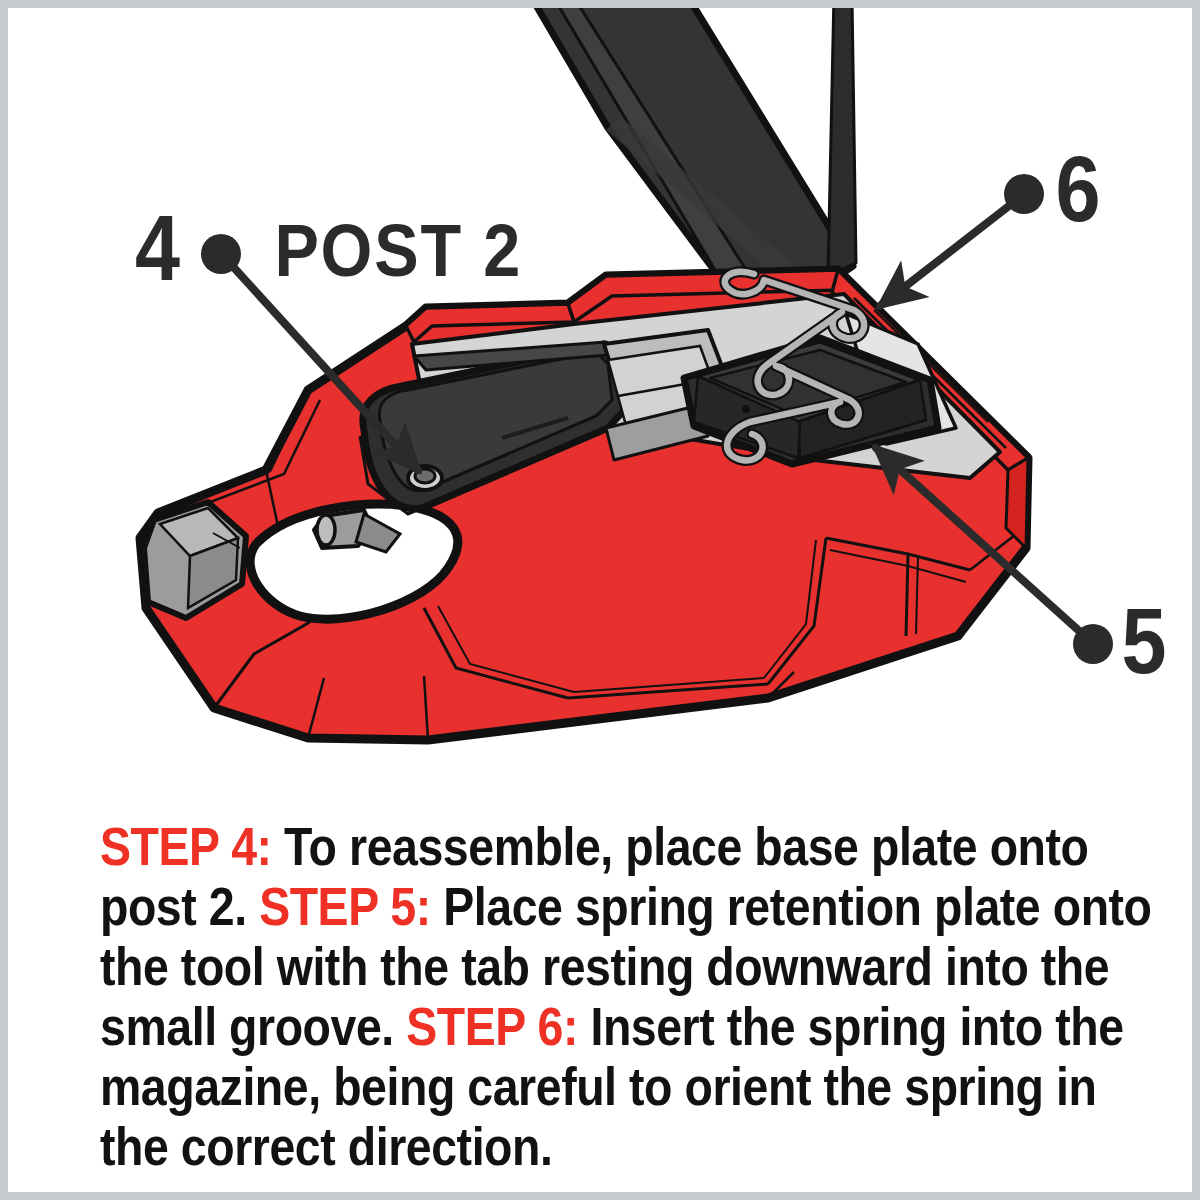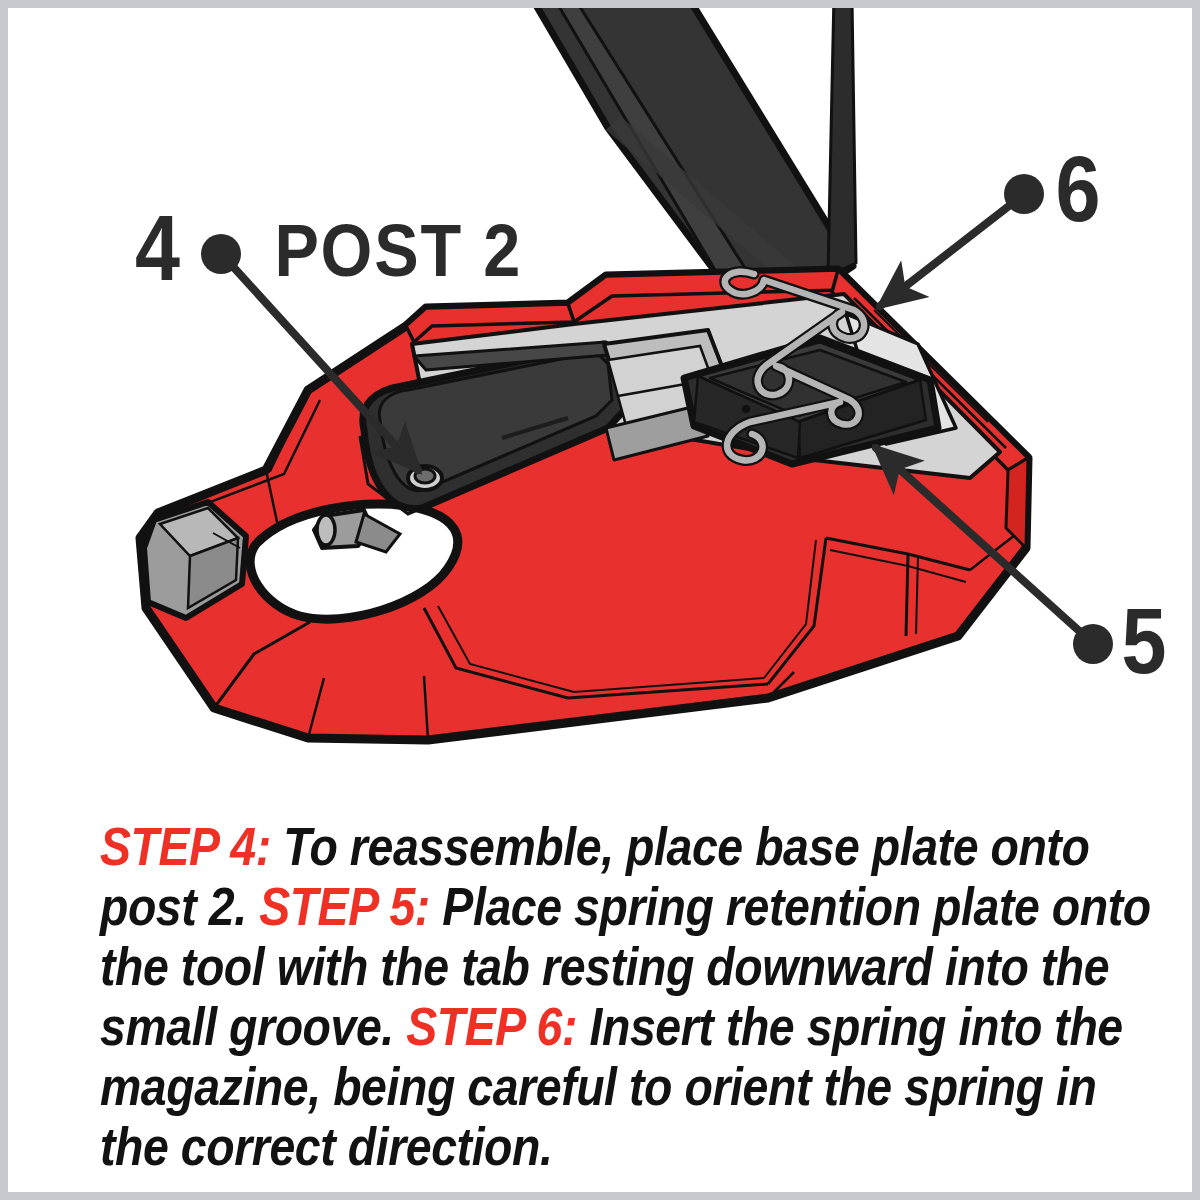--- a/index.html
+++ b/index.html
@@ -22,21 +22,20 @@
     position:absolute;left:0;top:0;width:1184px;height:790px;
   }
   #figure svg{display:block;width:100%;height:100%;}
 
   
   #caption{
     position:absolute;
     left:92px;
     top:808px;
     width:1050px;
-    font-style:italic;
   }
   .cap-line{
     font-family:"Liberation Sans Narrow","Liberation Sans","DejaVu Sans Condensed",sans-serif;
     font-weight:700;
     font-size:54px;
     line-height:60px;
     letter-spacing:-0.5px;
     color:#121212;
     white-space:nowrap;
     transform:scaleX(0.86);

